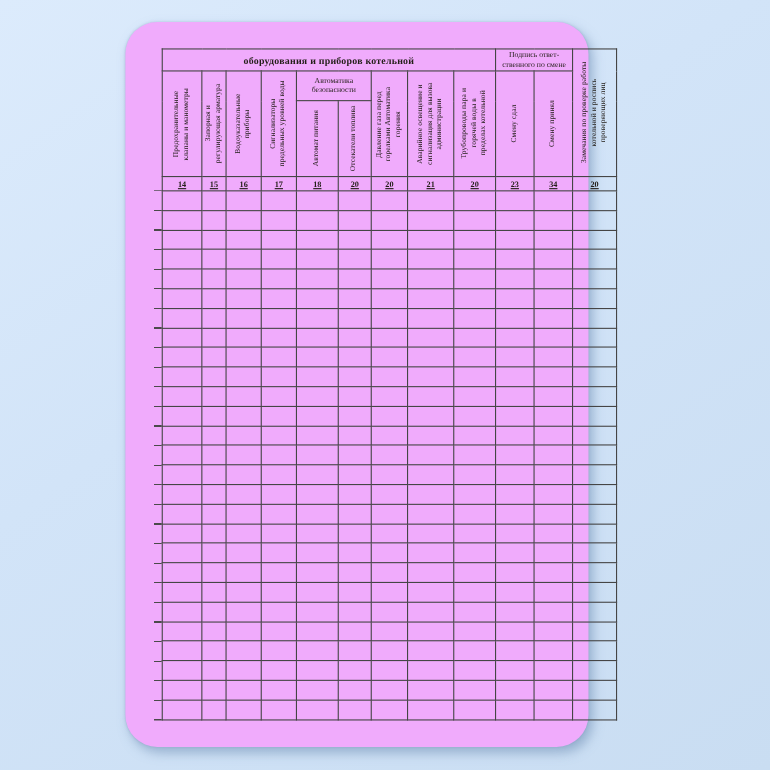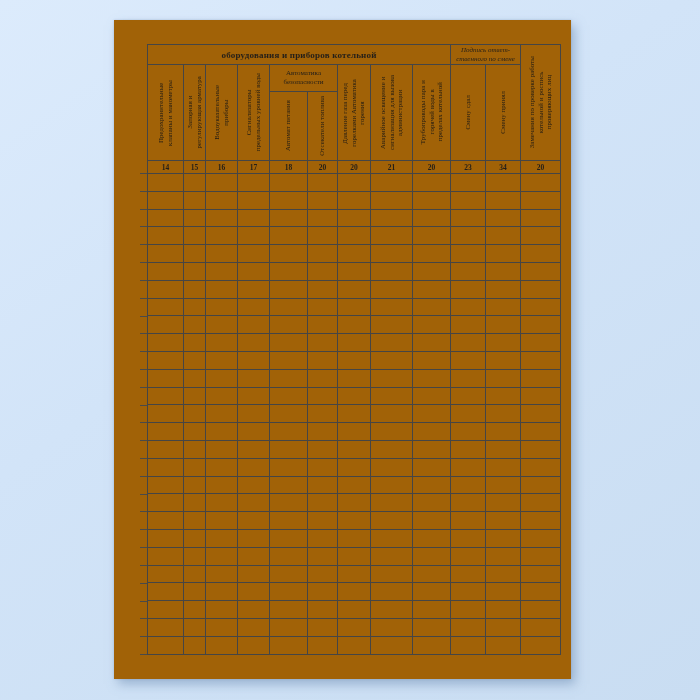--- a/index.html
+++ b/index.html
@@ -3,39 +3,40 @@
 <meta charset="utf-8">
 <style>
   html,body{margin:0;padding:0;}
   body{
     width:700px;height:700px;position:relative;overflow:hidden;
     background:linear-gradient(145deg,#dcebfc 0%,#d2e4f8 40%,#c9ddf2 100%);
     font-family:"Liberation Serif","DejaVu Serif",serif;
     color:#241f19;
   }
   .page{
-    position:absolute;left:114px;top:20px;width:457px;height:659px;
-    background:#a16207;
+    position:absolute;left:114px;top:20px;width:421px;height:659px;
+    background:#f0abfc;
     box-shadow:0 0 2px rgba(130,155,190,.45), 4px 5px 10px rgba(110,140,178,.55);
+    border-radius:29px;
   }
   table.log{
     position:absolute;left:33px;top:24px;width:413px;height:610px;
     border-collapse:collapse;table-layout:fixed;
   }
   table.log td{
     border:1px solid #454545;padding:0;overflow:hidden;
     vertical-align:middle;text-align:center;
   }
-  tr.r1{height:20px;} tr.r2{height:27px;} tr.r3{height:69px;} tr.r4{height:13px;}
+  tr.r1{height:20px;} tr.r2{height:27px;} tr.r3{height:69px;} tr.r4{height:13px;text-decoration:underline;}
   tbody tr{height:17.81px;}
   .hdr-span{
     text-align:left;font-size:9px;font-weight:bold;
     padding-left:5px;letter-spacing:.2px;white-space:nowrap;
   }
-  .hdr-sign{font-size:7px;line-height:9px;font-style:italic;}
+  .hdr-sign{font-size:7px;line-height:9px;}
   .hdr-auto{font-size:7px;line-height:9px;vertical-align:middle;}
   .pre{white-space:pre-line;}
   .vwrap{display:flex;align-items:center;justify-content:center;width:100%;overflow:hidden;}
   .h114{height:114px;} .h94{height:94px;} .h67{height:67px;}
   .vt{
     writing-mode:vertical-rl;transform:rotate(180deg);
     white-space:pre-line;text-align:center;
     font-size:6.8px;line-height:8.6px;letter-spacing:.1px;color:#1f1a14;
   }
   .num{font-size:7.5px;font-weight:bold;line-height:11px;}

